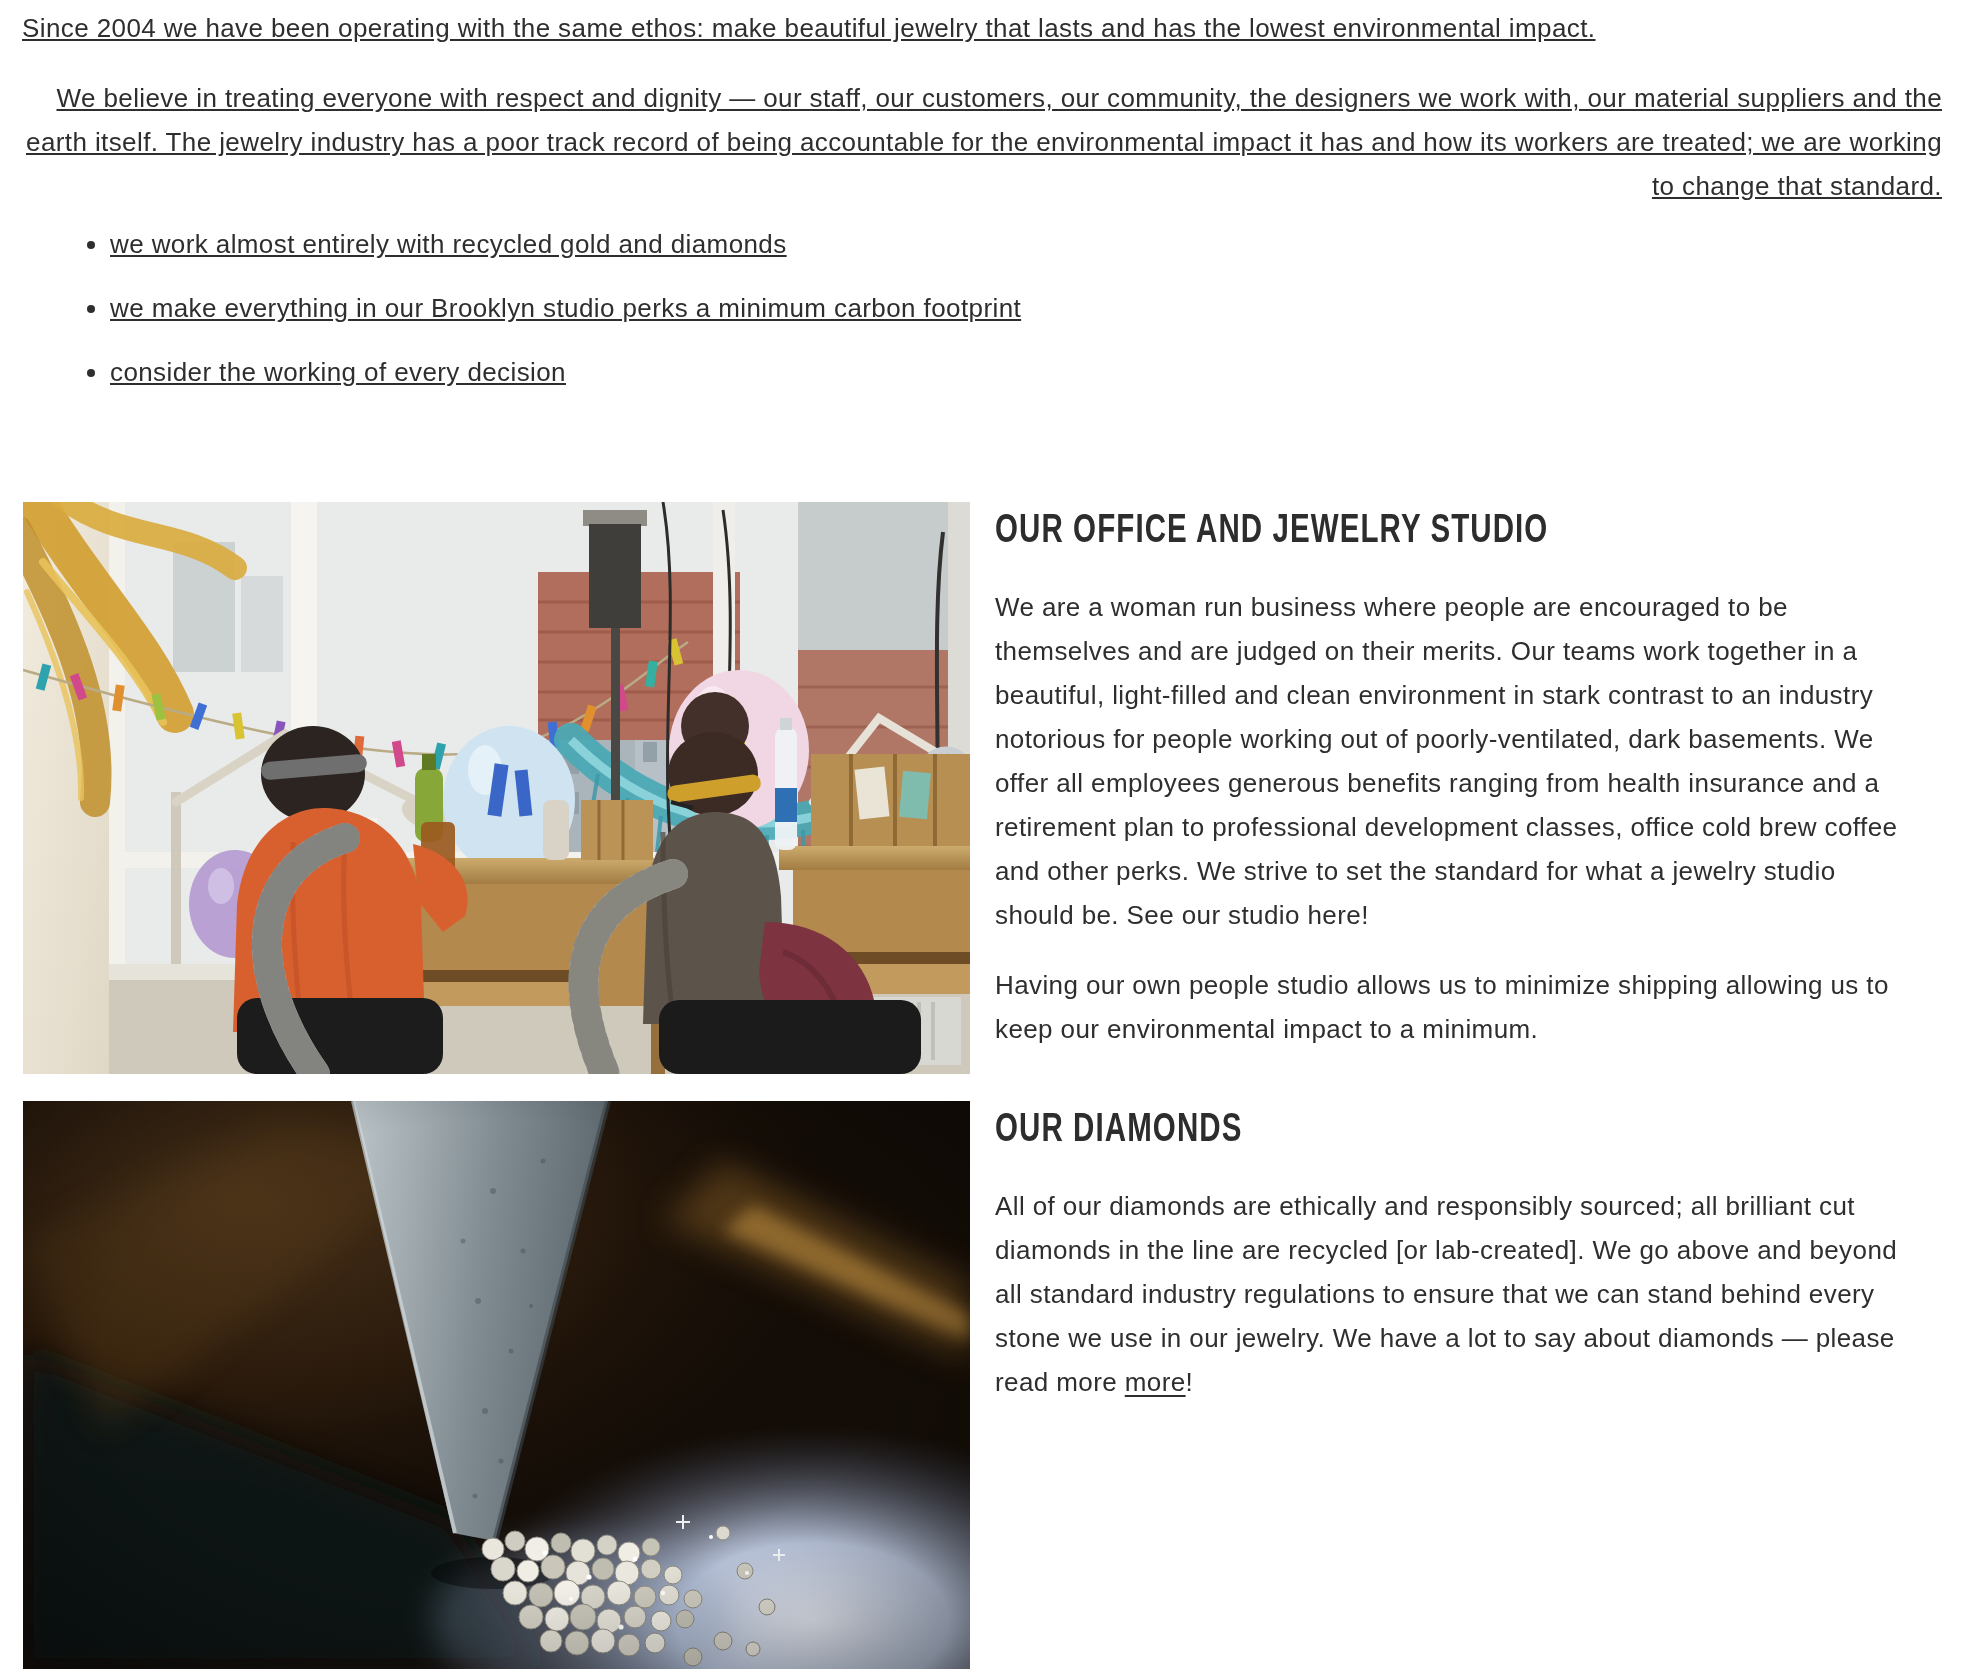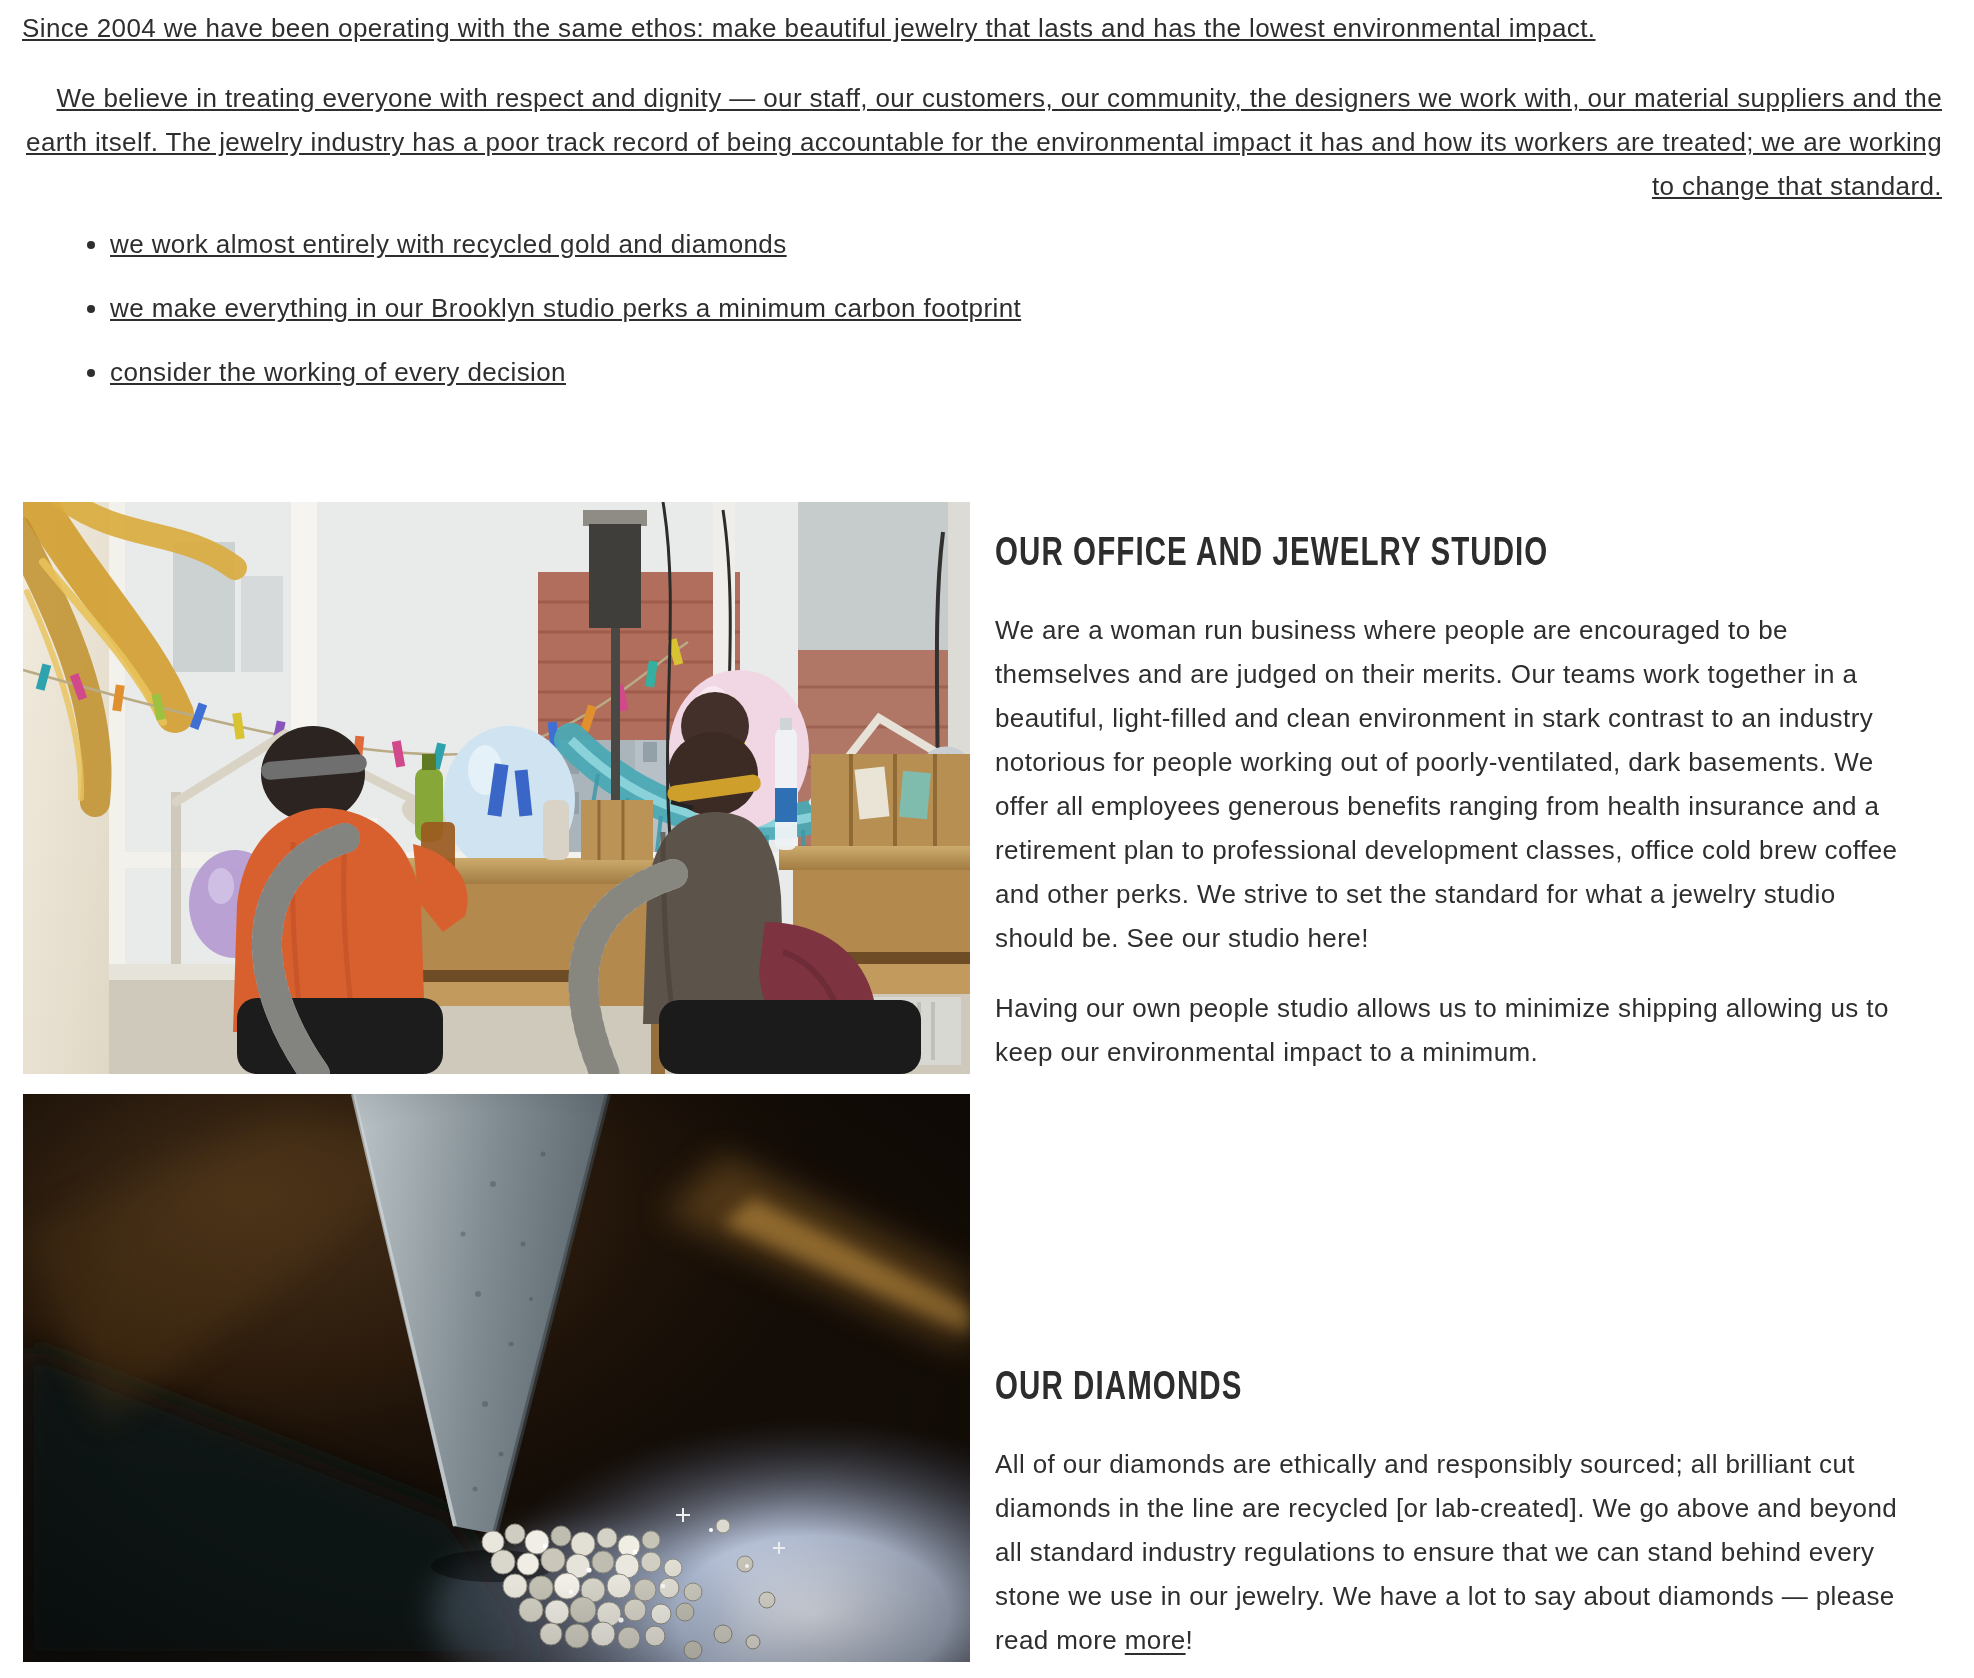--- a/index.html
+++ b/index.html
@@ -8,23 +8,23 @@
     font-family:"Liberation Sans",sans-serif;
     color:#2e2e2e;font-size:26px;line-height:44px;letter-spacing:0.4px;
   }
   .page{padding-top:6px;}
   .intro{padding-left:22px;width:1920px;}
   .intro p{margin:0;text-decoration:underline;}
   .intro p + p{margin-top:26px;text-align:right;}
   .intro ul{margin:14px 0 0 0;padding-left:88px;text-decoration:underline;}
   .intro li{line-height:44px;}
   .intro li + li{margin-top:20px;}
-  .row{display:flex;gap:25px;padding-left:23px;align-items:flex-end;}
+  .row{display:flex;gap:25px;padding-left:23px;align-items:flex-start;}
   .row-studio{margin-top:108px;}
-  .row-diamonds{margin-top:20px;}
+  .row-diamonds{margin-top:27px;}
   .photo{margin:0;flex:0 0 auto;font-size:0;line-height:0;}
   .col{width:925px;}
   .col h2{
     margin:6px 0 0 0;
     font-size:41px;line-height:41px;font-weight:bold;color:#2c2d2c;
     letter-spacing:1.5px;white-space:nowrap;
     transform:scaleX(0.72);transform-origin:0 0;
   }
   .col p{margin:36px 0 0 0;}
   .col p + p{margin-top:26px;}

